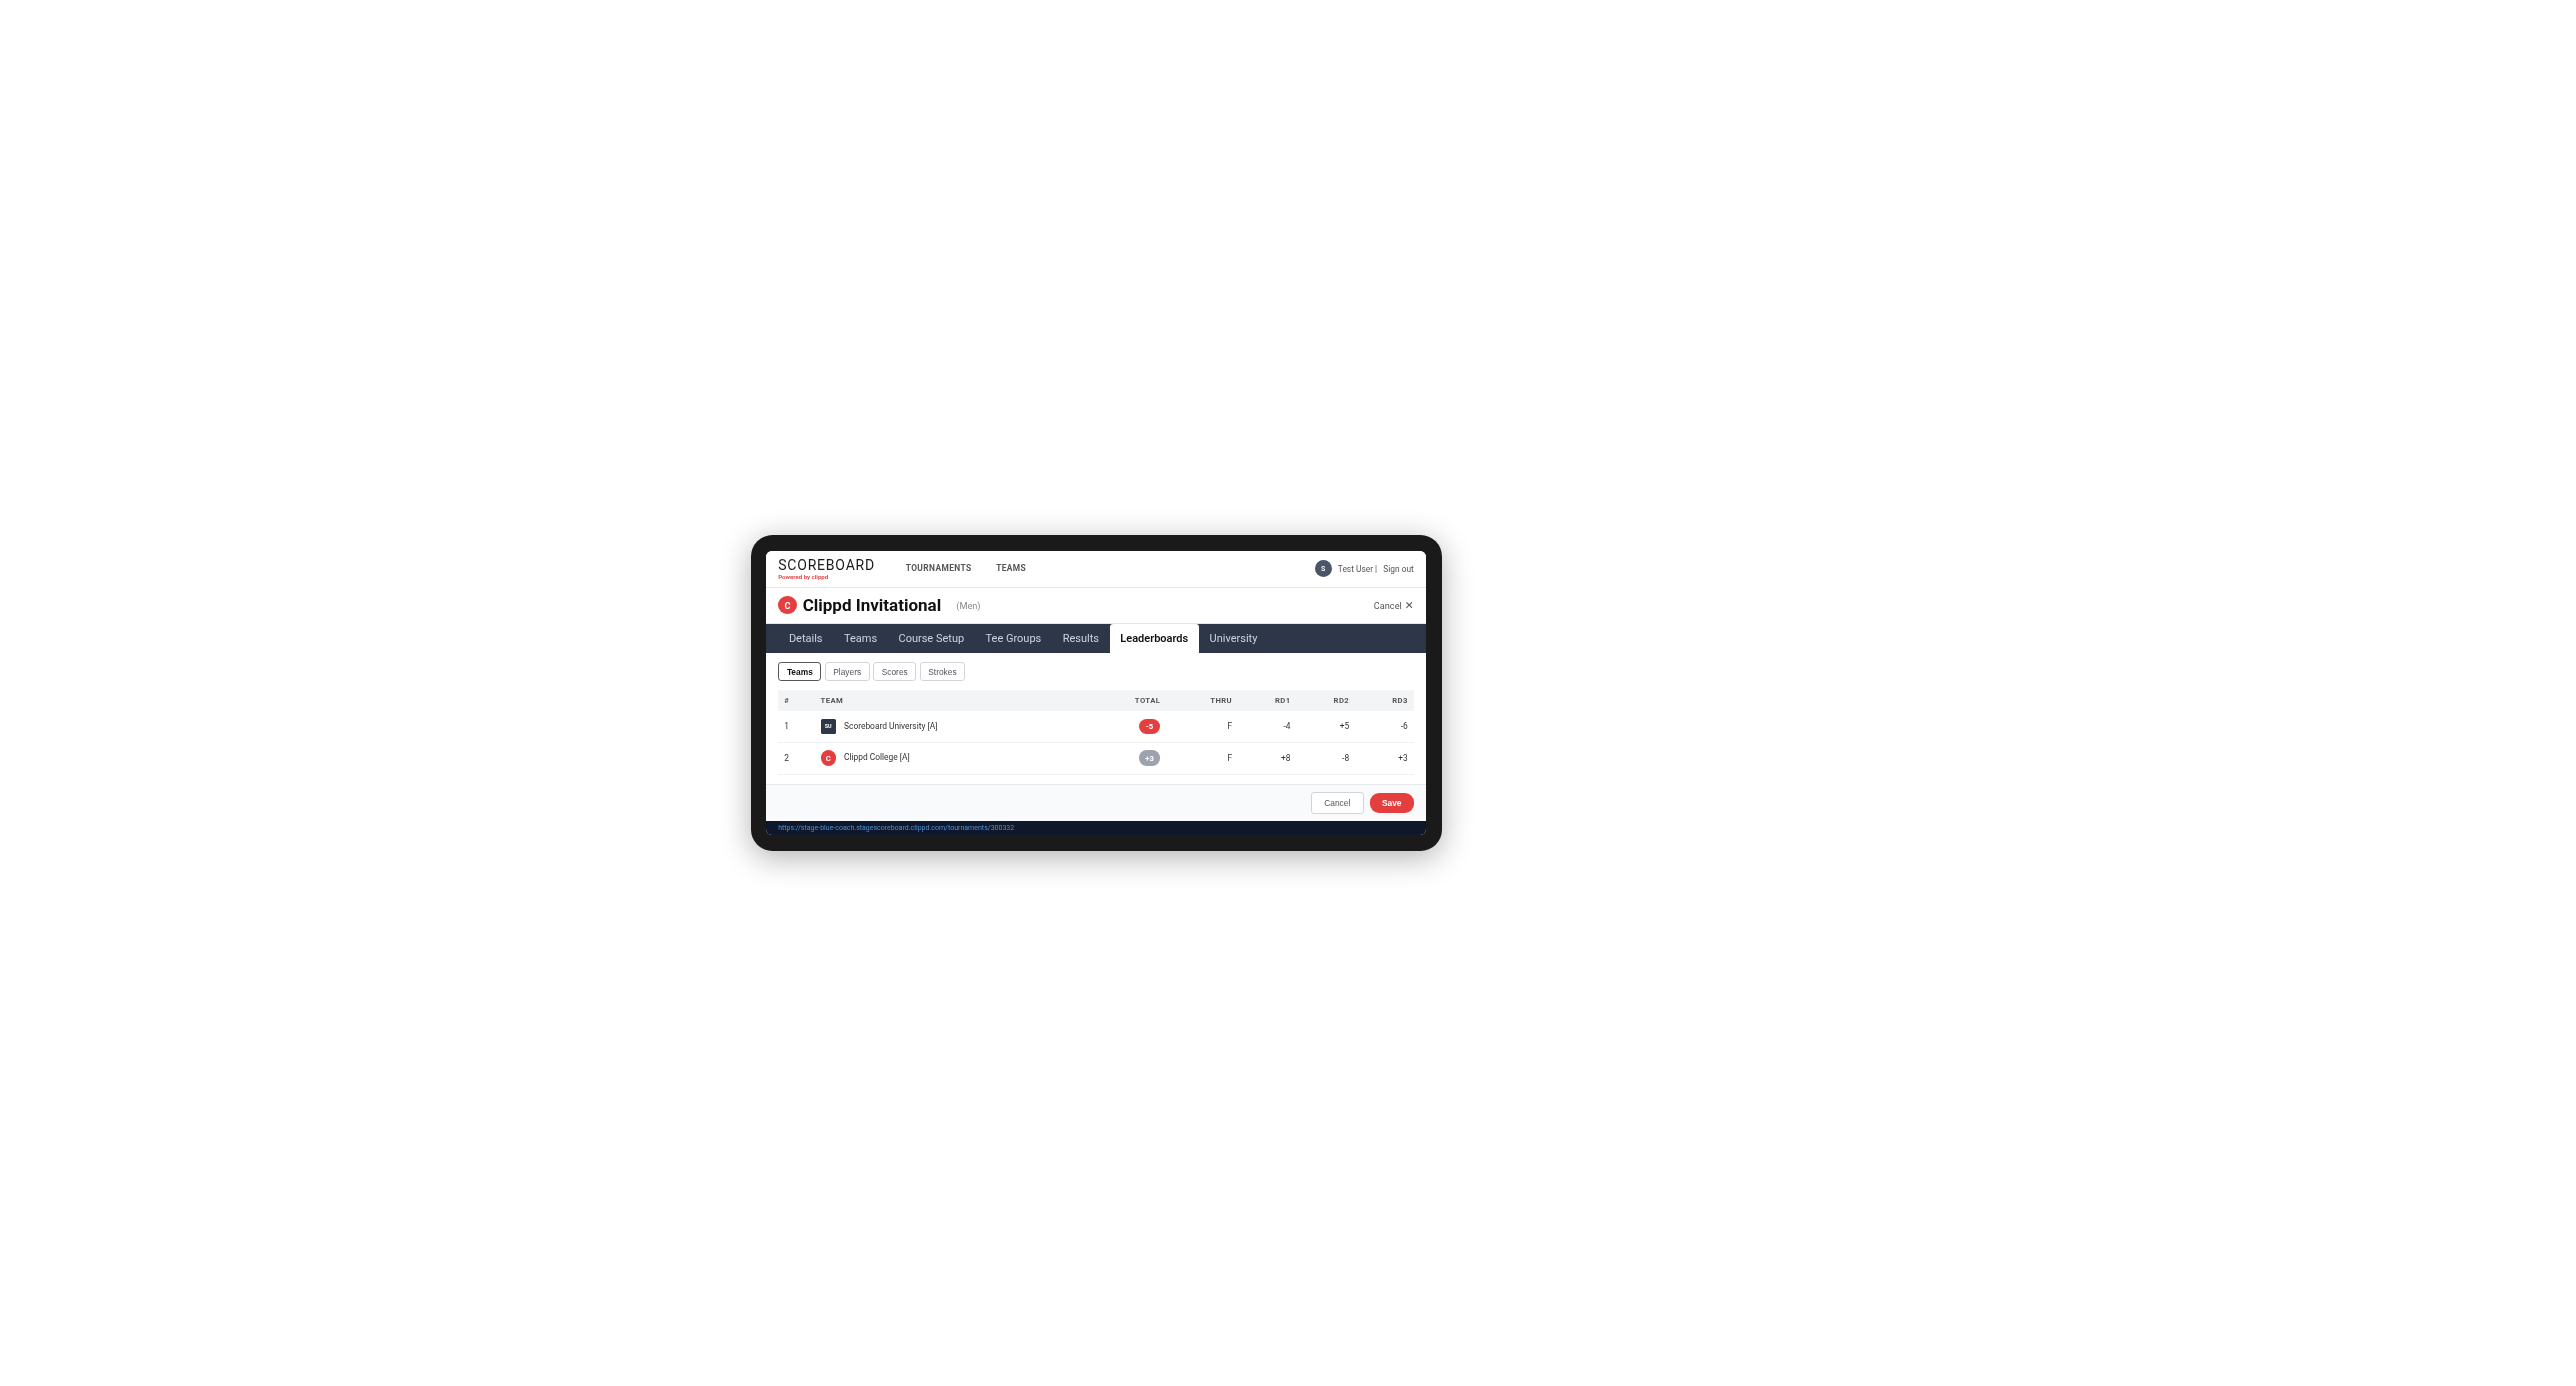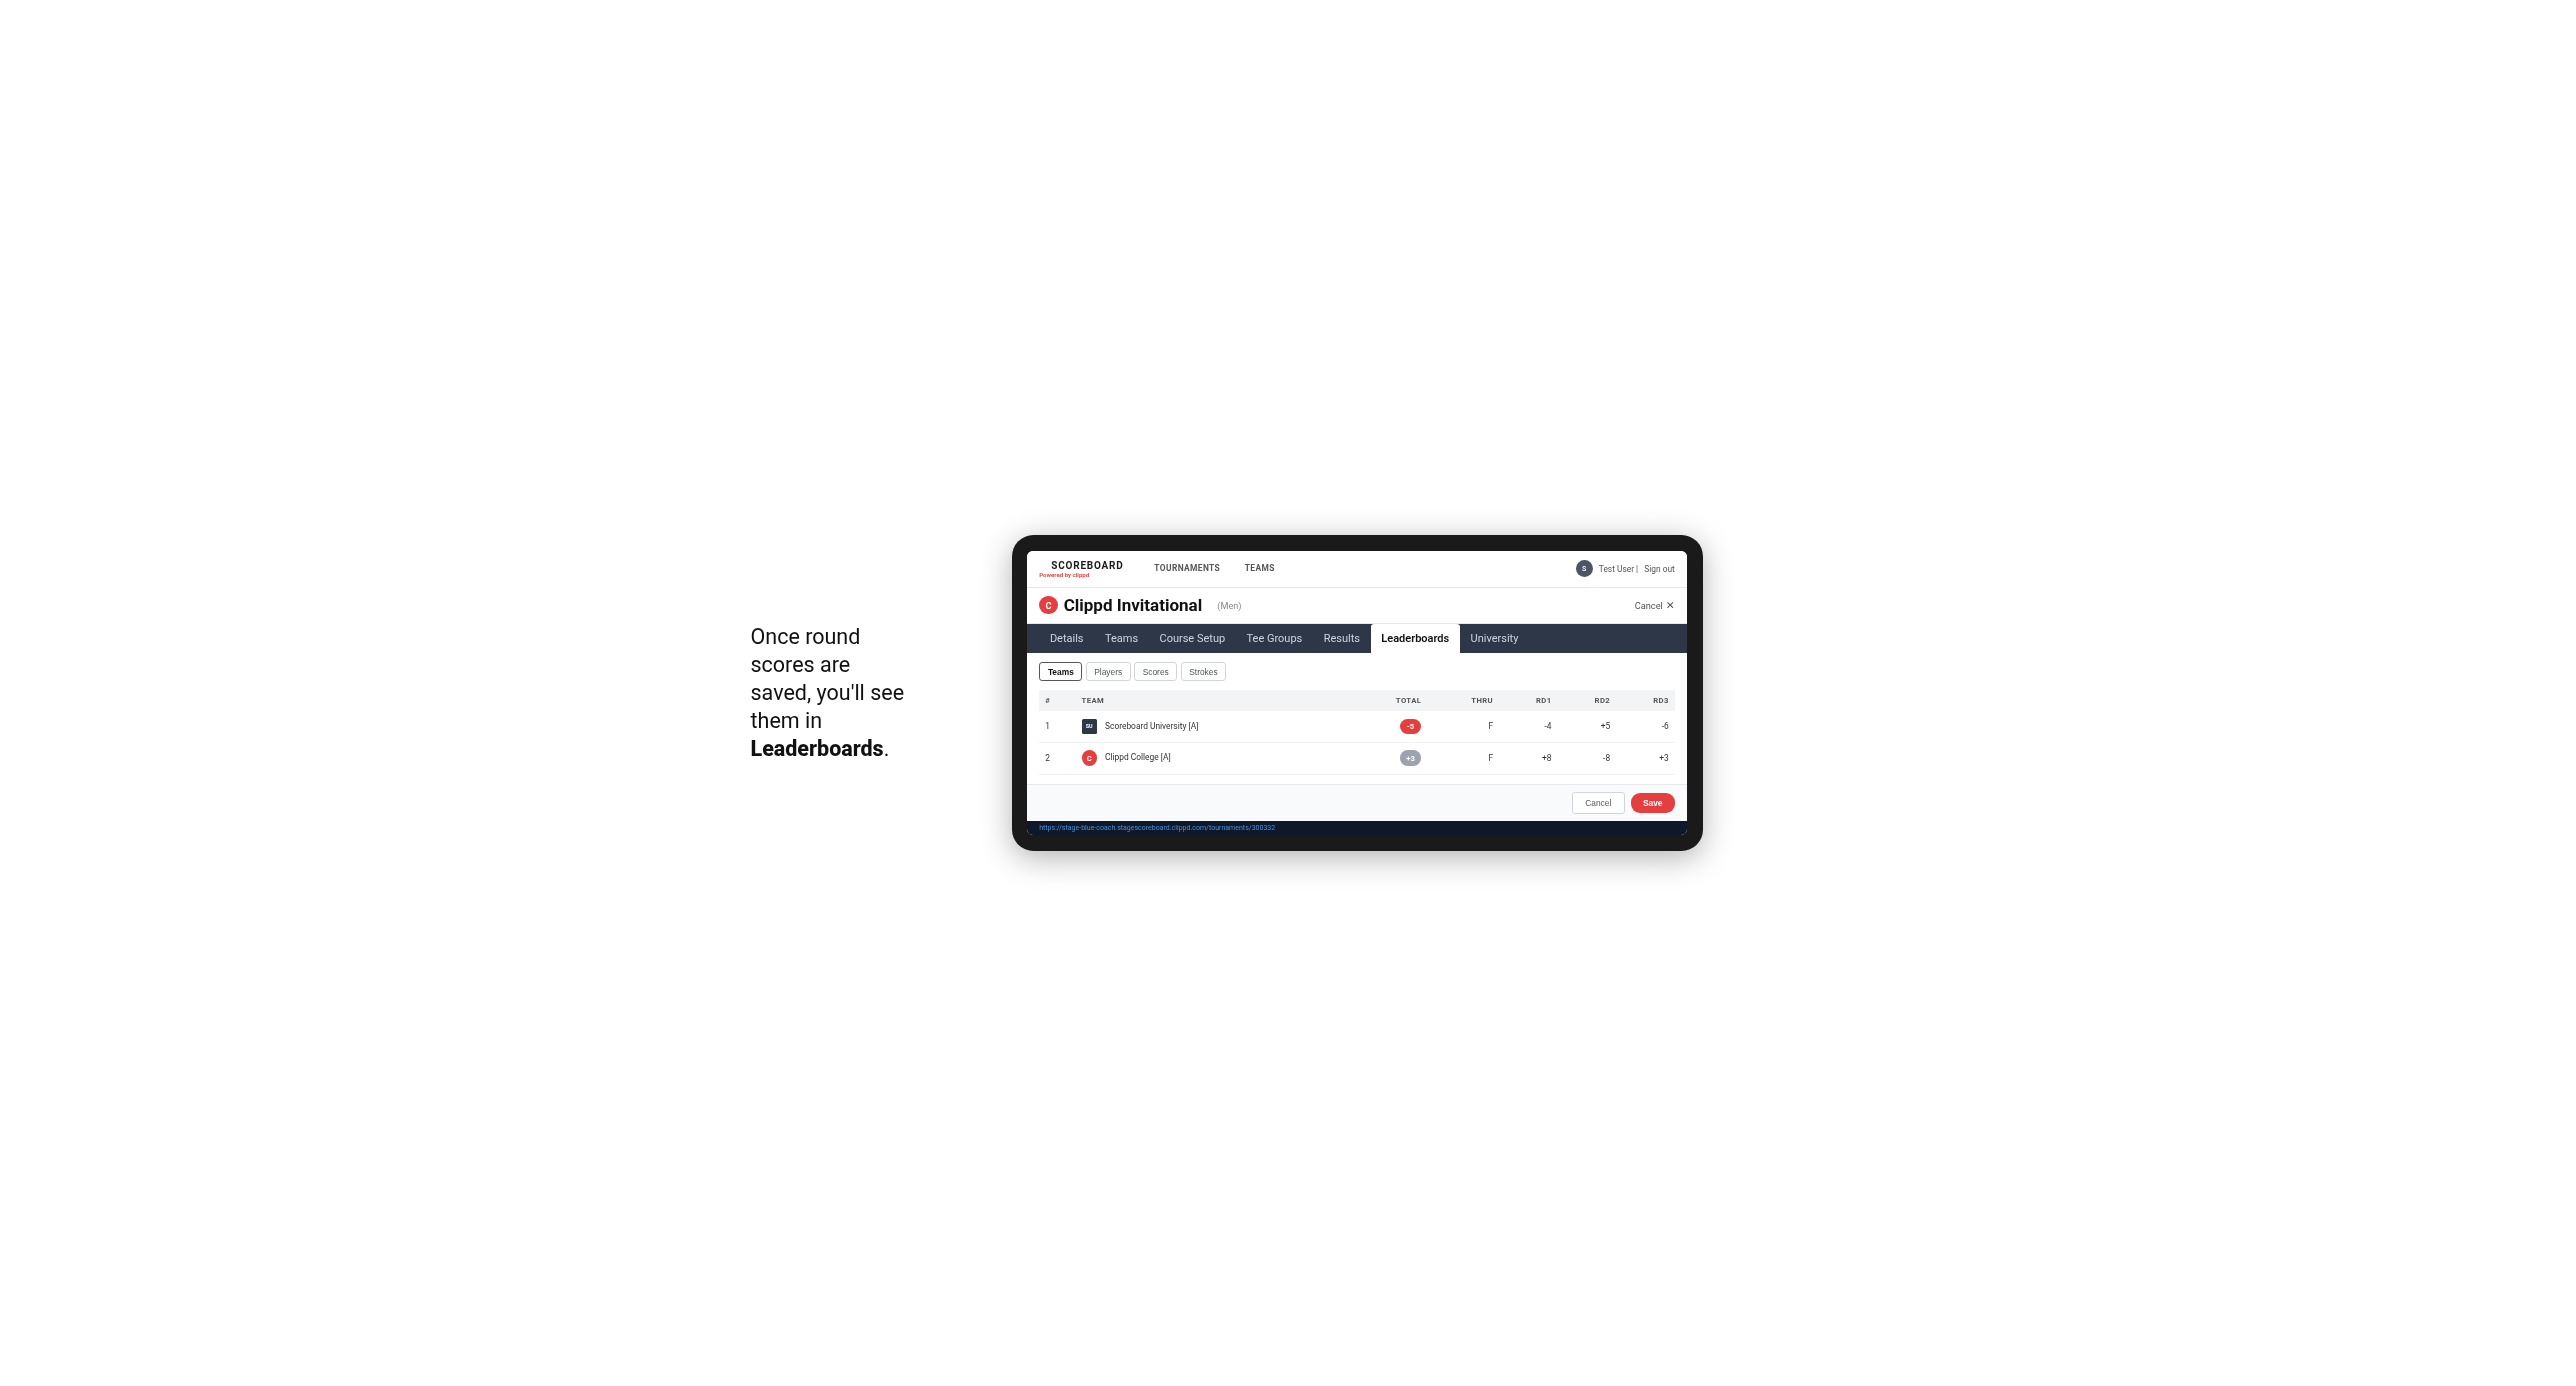--- a/index.html
+++ b/index.html
@@ -59,26 +59,25 @@
       height: 37px;
     }
 
     .logo-area {
       display: flex;
       flex-direction: column;
       margin-right: 18.4px;
     }
 
     .logo-scoreboard {
-      font-size: 10px;
-      font-weight: 700;
+      font-size: 14px;
+      font-weight: 400;
       letter-spacing: 0.8px;
       color: #1a1a1a;
       text-transform: uppercase;
-      margin-left: 12px;
     }
     .logo-powered {
       font-size: 6.1px;
       color: #888;
     }
     .logo-powered span {
       color: #e53e3e;
       font-weight: 600;
     }
 
@@ -349,27 +348,20 @@
       padding: 3.1px 12.3px;
       font-size: 7px;
       color: #4a90d9;
     }
   </style>
 </head>
 <body>
 
 <div class="page-wrapper">
 
-  <div class="left-text">
-    <span>Once round</span><br>
-    <span>scores are</span><br>
-    <span>saved, you'll see</span><br>
-    <span>them in</span><br>
-    <strong>Leaderboards</strong><span>.</span>
-  </div>
 
   <div class="tablet">
     <div class="tablet-screen">
 
       <div class="top-nav">
         <div class="logo-area">
           <span class="logo-scoreboard">SCOREBOARD</span>
           <span class="logo-powered">
             <span>Powered by</span> <span style="color:#e53e3e;font-weight:600;">clippd</span>
           </span>

